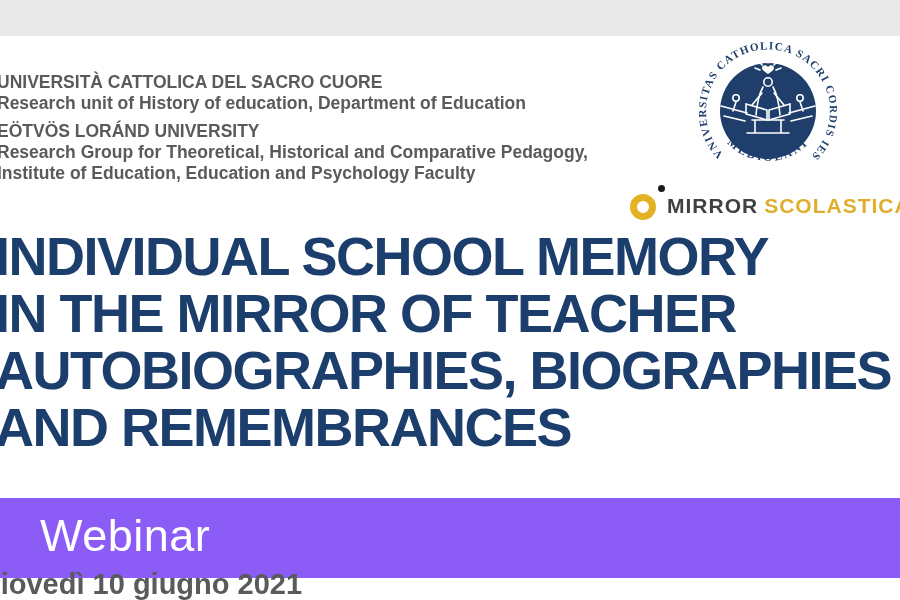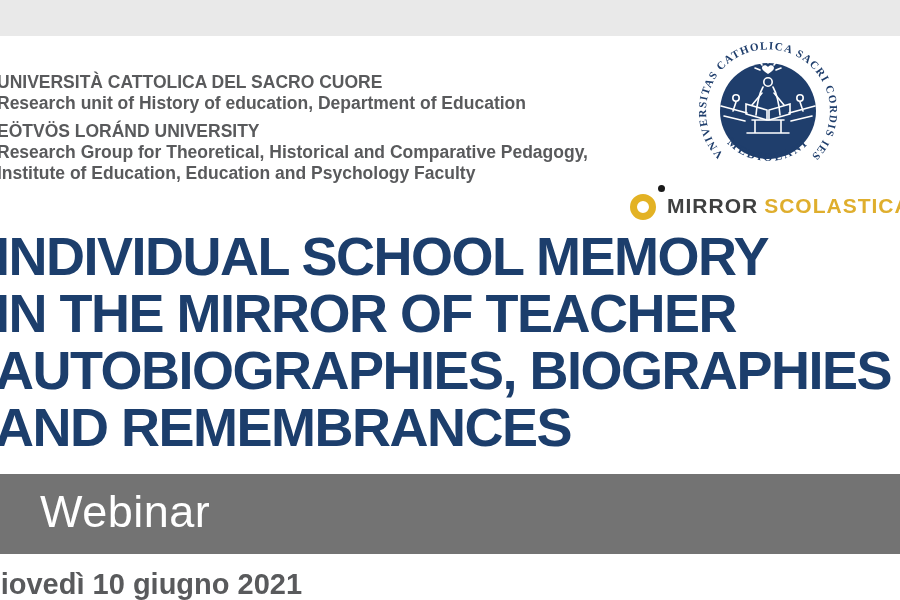--- a/index.html
+++ b/index.html
@@ -87,24 +87,24 @@
     font-weight: bold;
     line-height: 57px;
     letter-spacing: -1.5px;
     white-space: nowrap;
   }
 
   
   .banner {
     position: absolute;
     left: 0;
-    top: 438px;
+    top: 462px;
     width: 900px;
     height: 80px;
-    background: #737373;
+    background: #8b5cf6;
   }
   .banner-label {
     position: absolute;
     left: 40px;
     top: 50%;
     transform: translateY(-53%);
     color: #ffffff;
     font-size: 45px;
     font-weight: 400;
     letter-spacing: 0.5px;

